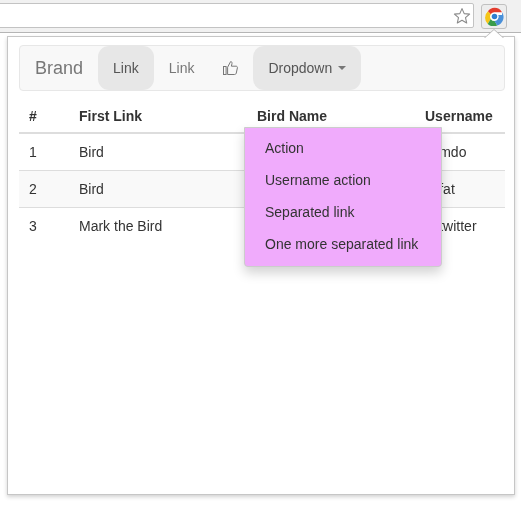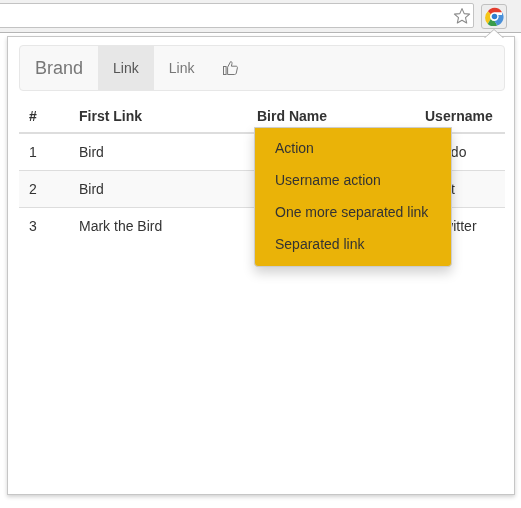--- a/index.html
+++ b/index.html
@@ -118,20 +118,21 @@
   }
   .nav-item {
     display: flex;
     align-items: center;
     padding: 0 15px;
     font-size: 14px;
     color: #777777;
     height: 100%;
     box-sizing: border-box;
     white-space: nowrap;
+    border-radius: 11px;
   }
   .nav-item.active {
     background: #e7e7e7;
     color: #555555;
   }
   .nav-item.icon-item {
     padding: 0 14px;
   }
   .caret-down {
     display: inline-block;
@@ -170,23 +171,23 @@
   }
   table.data-table tbody tr:first-child td { border-top: none; }
   table.data-table tbody tr.striped { background: #f9f9f9; }
   .col-num { width: 32px; }
   .col-first { width: 160px; }
   .col-last { width: 150px; }
 
   
   .dropdown-menu {
     position: absolute;
-    left: 246px; top: 90px;
+    left: 236px; top: 90px;
     width: 198px;
-    background: #eab308;
+    background: #f0abfc;
     border: 1px solid #cccccc;
     border-radius: 0 0 4px 4px;
     box-shadow: 0 6px 12px rgba(0,0,0,0.175);
     padding: 5px 0;
     box-sizing: border-box;
     z-index: 30;
   }
   .dropdown-item {
     display: block;
     padding: 6px 20px;
@@ -234,20 +235,24 @@
       <li class="nav-item active">Link</li>
       <li class="nav-item">Link</li>
       <li class="nav-item icon-item">
         <span class="thumb-icon">
           <svg width="16" height="16" viewBox="0 0 16 16">
             <rect x="0.5" y="6.5" width="2.6" height="8" fill="none" stroke="#777777" stroke-width="1"></rect>
             <path d="M4.6 14.5 V7.2 L7.6 1.6 c1.2 0 1.6 0.9 1.4 1.9 L8.4 6.2 h4.6 c1 0 1.6 0.7 1.4 1.6 l-1.1 5.2 c-0.2 0.9 -0.8 1.5 -1.8 1.5 z" fill="none" stroke="#777777" stroke-width="1" stroke-linejoin="round"></path>
           </svg>
         </span>
       </li>
+      <li class="nav-item active">
+        <span>Dropdown</span>
+        <span class="caret-down"></span>
+      </li>
     </ul>
   </nav>
 
   <div class="table-wrap">
     <table class="data-table">
       <thead>
         <tr>
           <th class="col-num">#</th>
           <th class="col-first">First Link</th>
           <th class="col-last">Bird Name</th>
@@ -272,17 +277,17 @@
           <td colspan="2">Mark the Bird</td>
           <td>@twitter</td>
         </tr>
       </tbody>
     </table>
   </div>
 
   <div class="dropdown-menu">
     <a class="dropdown-item">Action</a>
     <a class="dropdown-item">Username action</a>
+    <a class="dropdown-item">Separated link</a>
     <a class="dropdown-item">One more separated link</a>
-    <a class="dropdown-item">Separated link</a>
   </div>
 
 </div>
 
 </body></html>

